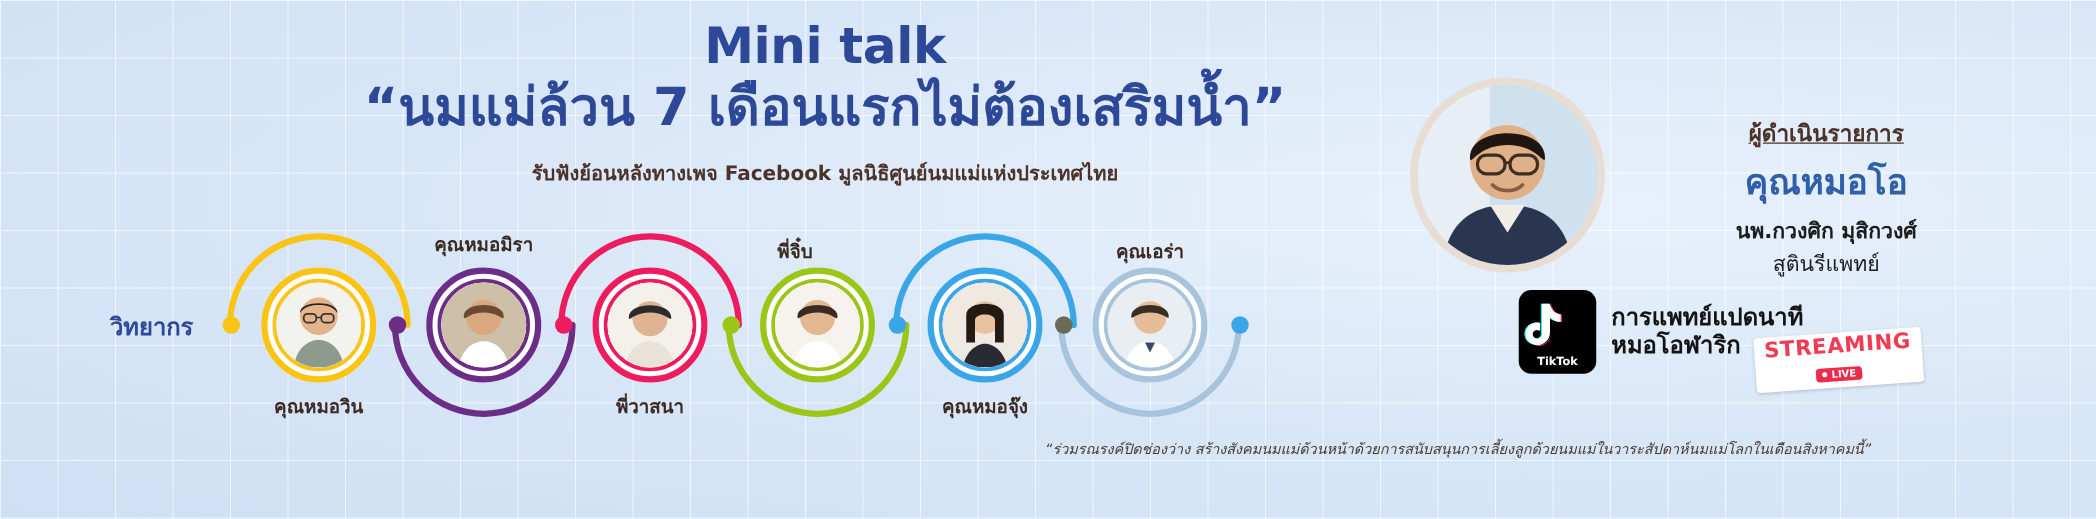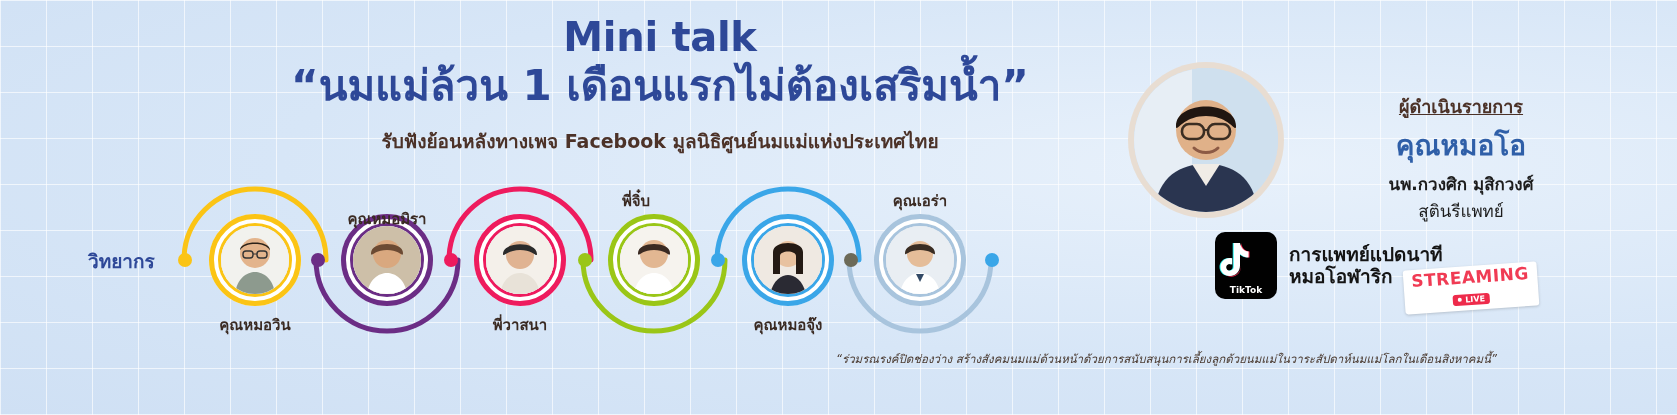--- a/index.html
+++ b/index.html
@@ -35,21 +35,21 @@
     color: #2e4898;
     font-weight: bold;
     font-size: 42px;
     line-height: 1.15;
     margin-top: 4px;
     white-space: nowrap;
   }
   .subtitle {
     color: #4c3228;
     font-weight: bold;
-    font-size: 19px;
+    font-size: 16px;
     margin-top: 16px;
     white-space: nowrap;
   }
   
   #speakers-label {
     position: absolute;
     left: 88px; top: 246px;
     color: #2e4898;
     font-size: 19px;
     font-weight: bold;
@@ -160,21 +160,21 @@
     text-align: left; white-space: nowrap;
   }
 </style>
 </head>
 <body>
 
 <div id="banner">
 
   <div id="headline">
     <div class="title-main">Mini talk</div>
-    <div class="title-quote">“นมแม่ล้วน 1 เดือนแรกไม่ต้องเสริมน้ำ”</div>
+    <div class="title-quote">“นมแม่ล้วน 7 เดือนแรกไม่ต้องเสริมน้ำ”</div>
     <div class="subtitle">รับฟังย้อนหลังทางเพจ Facebook มูลนิธิศูนย์นมแม่แห่งประเทศไทย</div>
   </div>
 
   <div id="speakers-label">วิทยากร</div>
 
   <div id="timeline">
 
     <svg class="arc" width="1060" height="170" viewBox="0 0 1060 170" style="left:0; top:0;">
 
       <path d="M184,80 A71,71 0 0 1 326,80" fill="none" stroke="#fbc415" stroke-width="5" stroke-linecap="round"></path>
@@ -220,21 +220,21 @@
       <div class="ring-inner"></div>
       <div class="photo">
         <svg viewBox="0 0 68 68">
             <rect width="68" height="68" fill="#cdbfa8"></rect>
             <circle cx="34" cy="28" r="14" fill="#d9a87f"></circle>
             <path d="M18 27c0-12 32-12 32 0 0 5-3-3-16-3s-16 8-16 3z" fill="#6b4a33"></path>
             <path d="M14 68c2-15 12-21 20-21s18 6 20 21z" fill="#ffffff"></path>
           </svg>
       </div>
     </div>
-    <div class="name" style="left:387px; top:27px;">คุณหมอมิรา</div>
+    <div class="name" style="left:387px; top:4px;">คุณหมอมิรา</div>
 
     <div class="node" style="left:474px; top:34px; color:#ee1b5e;">
       <div class="ring-outer"></div>
       <div class="ring-inner"></div>
       <div class="photo">
         <svg viewBox="0 0 68 68">
             <rect width="68" height="68" fill="#f4f0ea"></rect>
             <circle cx="34" cy="29" r="14" fill="#e0b392"></circle>
             <path d="M17 28c0-13 34-13 34 0 0 4-4-4-17-4s-17 8-17 4z" fill="#2b2b2b"></path>
             <path d="M14 68c2-15 12-21 20-21s18 6 20 21z" fill="#e8e2d8"></path>

